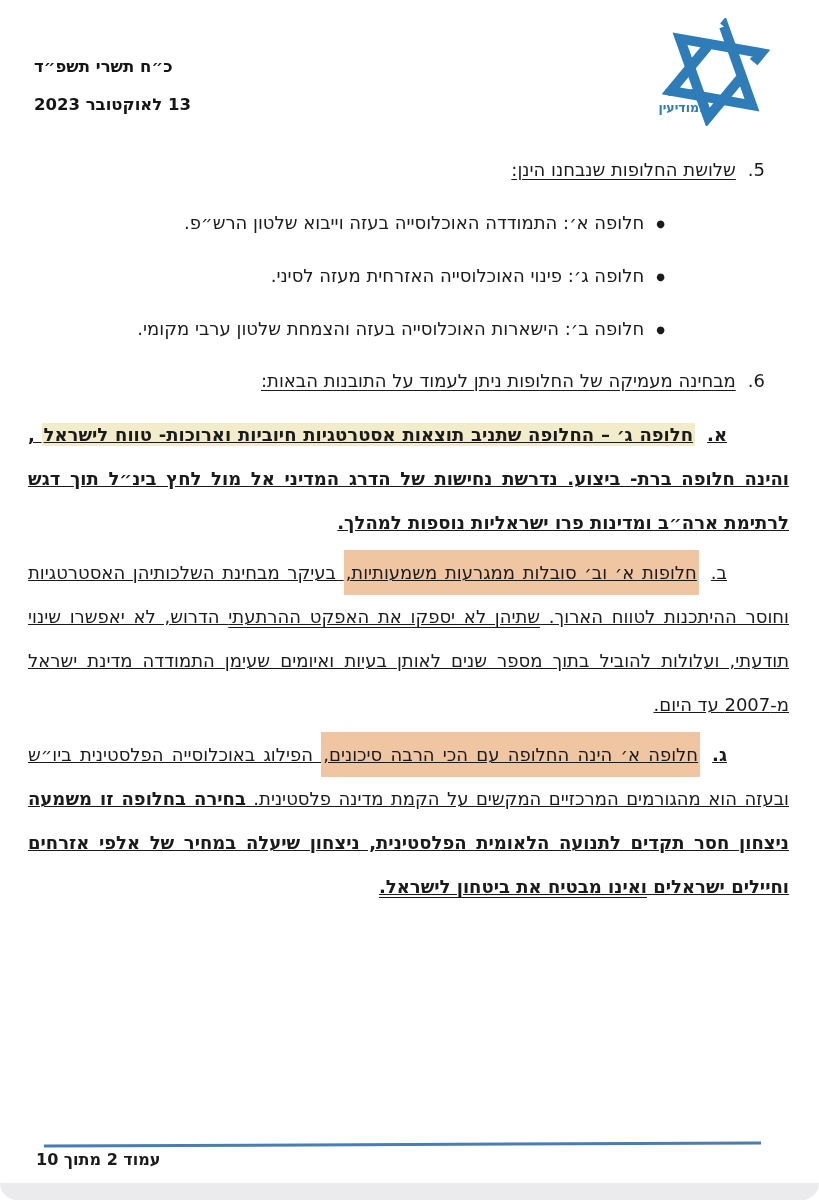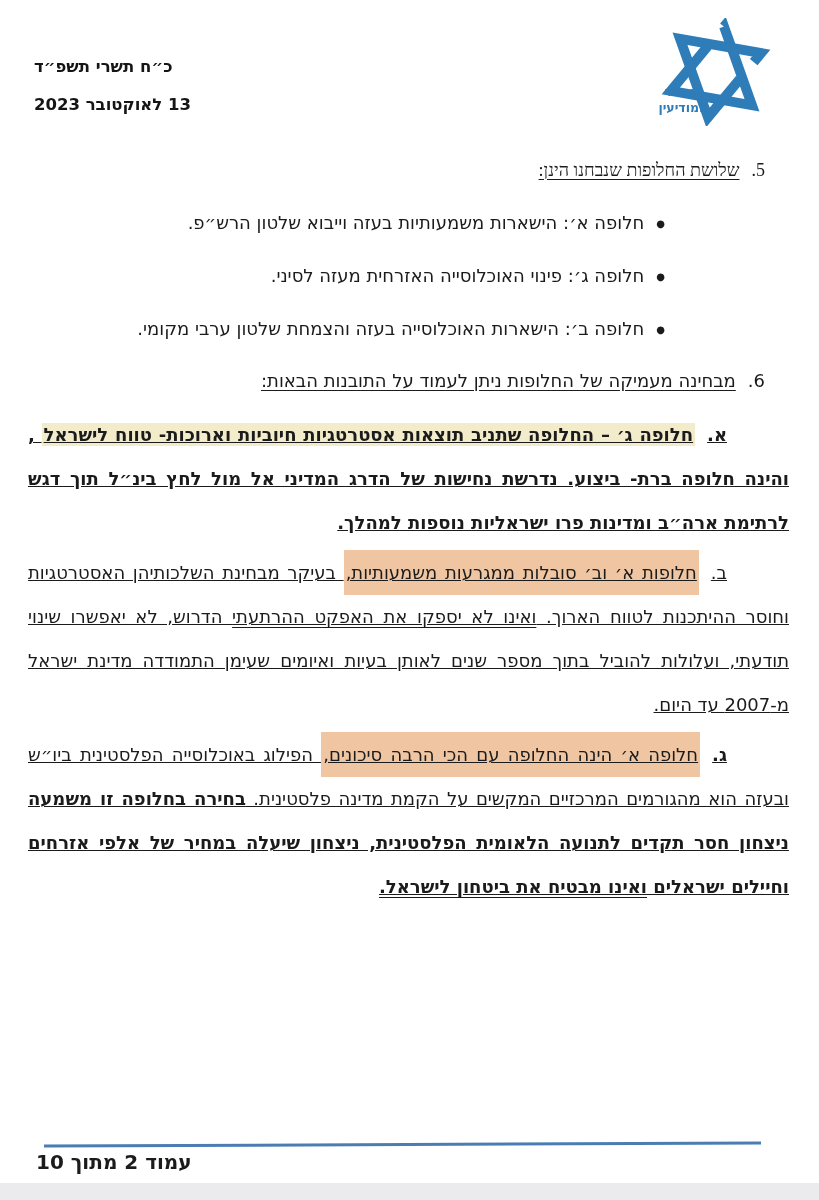--- a/index.html
+++ b/index.html
@@ -1,19 +1,19 @@
 <!DOCTYPE html>
 <html lang="he"><head>
 <meta charset="utf-8">
 <style>
   html,body { margin:0; padding:0; background:#ffffff; }
   .page {
     position:relative; width:819px; height:1200px; background:#ffffff;
     font-family:"DejaVu Sans", sans-serif; color:#1b1b1b;
-    direction:rtl; overflow:hidden;
+    direction:rtl; overflow:hidden;border-radius:17px;
   }
 
   
   .date-block {
     position:absolute; top:48px; left:34px;
     direction:rtl; text-align:left;
     font-weight:bold; font-size:16.5px; line-height:38px; color:#151515;
     white-space:nowrap;
   }
   .logo { position:absolute; top:18px; right:28px; width:165px; height:112px; }
@@ -23,40 +23,40 @@
     color:#2e7cb8; font-size:12.5px; line-height:1.3; font-weight:600;
   }
 
   
   .content {
     position:absolute; top:156px; left:28px; right:30px;
     font-size:18px; line-height:44px; text-align:right;
   }
   .item-head { line-height:28px; text-indent:24px; white-space:nowrap; }
   .item-head .heading { text-decoration:underline; text-underline-offset:3px; }
-  #item5-head { margin-bottom:24px;font-family:Liberation Serif, serif; }
+  #item5-head { margin-bottom:24px; }
   #item6-head { margin-top:16px; margin-bottom:18px; }
   .marker { margin-left:12px; }
 
   .bullet-row { padding-right:124px; line-height:30px; margin-bottom:22px; }
   .bullet { font-size:10px; margin-left:12px; vertical-align:2px; }
 
   .para { text-align:justify; text-indent:62px; line-height:44px; margin-bottom:6px;text-decoration:underline; }
   .bold { font-weight:bold; }
   .hl-y { background:#f3ecca; padding:1px 2px; }
   .hl-p { background:#f0c6a2; padding:12px 2px; }
   .ul { text-decoration:underline; text-underline-offset:4px; }
 
   
   .footer-line {
     position:absolute; left:44px; right:58px; top:1143px; height:3px;
     background:#4b7db2; transform:rotate(-0.25deg);
   }
   .footer-org { position:absolute; right:62px; top:1150px; font-weight:bold; font-size:16px; }
-  .footer-page { position:absolute; left:36px; top:1150px; font-weight:bold; font-size:20px; direction:rtl; }
+  .footer-page { position:absolute; left:36px; top:1150px; font-weight:bold; font-size:16px; direction:rtl; }
 
   
   .scan-strip { position:absolute; left:0; right:0; top:1183px; height:17px; background:#ebebee; }
 </style>
 </head>
 <body>
 
 <div class="page">
 
   <div class="date-block">
@@ -77,39 +77,39 @@
     </div>
   </div>
 
   <div class="content">
 
     <div class="item-head" id="item5-head">
       <span class="marker">5.</span><span class="heading">שלושת החלופות שנבחנו הינן:</span>
     </div>
 
     <div class="bullet-row">
-      <span class="bullet">●</span><span>חלופה א׳: הישארות משמעותיות בעזה וייבוא שלטון הרש״פ.</span>
+      <span class="bullet">●</span><span>חלופה א׳: התמודדה האוכלוסייה בעזה וייבוא שלטון הרש״פ.</span>
     </div>
     <div class="bullet-row">
       <span class="bullet">●</span><span>חלופה ג׳: פינוי האוכלוסייה האזרחית מעזה לסיני.</span>
     </div>
     <div class="bullet-row">
       <span class="bullet">●</span><span>חלופה ב׳: הישארות האוכלוסייה בעזה והצמחת שלטון ערבי מקומי.</span>
     </div>
 
     <div class="item-head" id="item6-head">
       <span class="marker">6.</span><span class="heading">מבחינה מעמיקה של החלופות ניתן לעמוד על התובנות הבאות:</span>
     </div>
 
     <div class="para">
       <span class="marker bold">א.</span><span class="hl-y bold">חלופה ג׳ – החלופה שתניב תוצאות אסטרטגיות חיוביות וארוכות- טווח לישראל</span><span class="bold"> , והינה חלופה ברת- ביצוע. נדרשת נחישות של הדרג המדיני אל מול לחץ בינ״ל תוך דגש לרתימת ארה״ב ומדינות פרו ישראליות נוספות למהלך.</span>
     </div>
 
     <div class="para">
-      <span class="marker">ב.</span><span class="hl-p">חלופות א׳ וב׳ סובלות ממגרעות משמעותיות,</span><span> בעיקר מבחינת השלכותיהן האסטרטגיות וחוסר ההיתכנות לטווח הארוך. </span><span class="ul">ואינו לא יספקו את האפקט ההרתעתי</span><span> הדרוש, לא יאפשרו שינוי תודעתי, ועלולות להוביל בתוך מספר שנים לאותן בעיות ואיומים שעימן התמודדה מדינת ישראל מ-2007 עד היום.</span>
+      <span class="marker">ב.</span><span class="hl-p">חלופות א׳ וב׳ סובלות ממגרעות משמעותיות,</span><span> בעיקר מבחינת השלכותיהן האסטרטגיות וחוסר ההיתכנות לטווח הארוך. </span><span class="ul">שתיהן לא יספקו את האפקט ההרתעתי</span><span> הדרוש, לא יאפשרו שינוי תודעתי, ועלולות להוביל בתוך מספר שנים לאותן בעיות ואיומים שעימן התמודדה מדינת ישראל מ-2007 עד היום.</span>
     </div>
 
     <div class="para">
       <span class="marker bold">ג.</span><span class="hl-p">חלופה א׳ הינה החלופה עם הכי הרבה סיכונים,</span><span> הפילוג באוכלוסייה הפלסטינית ביו״ש ובעזה הוא מהגורמים המרכזיים המקשים על הקמת מדינה פלסטינית. </span><span class="bold">בחירה בחלופה זו משמעה  ניצחון חסר תקדים לתנועה הלאומית הפלסטינית, ניצחון שיעלה במחיר של אלפי אזרחים וחיילים ישראלים </span><span class="bold ul">ואינו מבטיח את ביטחון לישראל.</span>
     </div>
 
   </div>
 
   <div class="footer-line"></div>
   <div class="footer-page">עמוד 2 מתוך 10</div>

